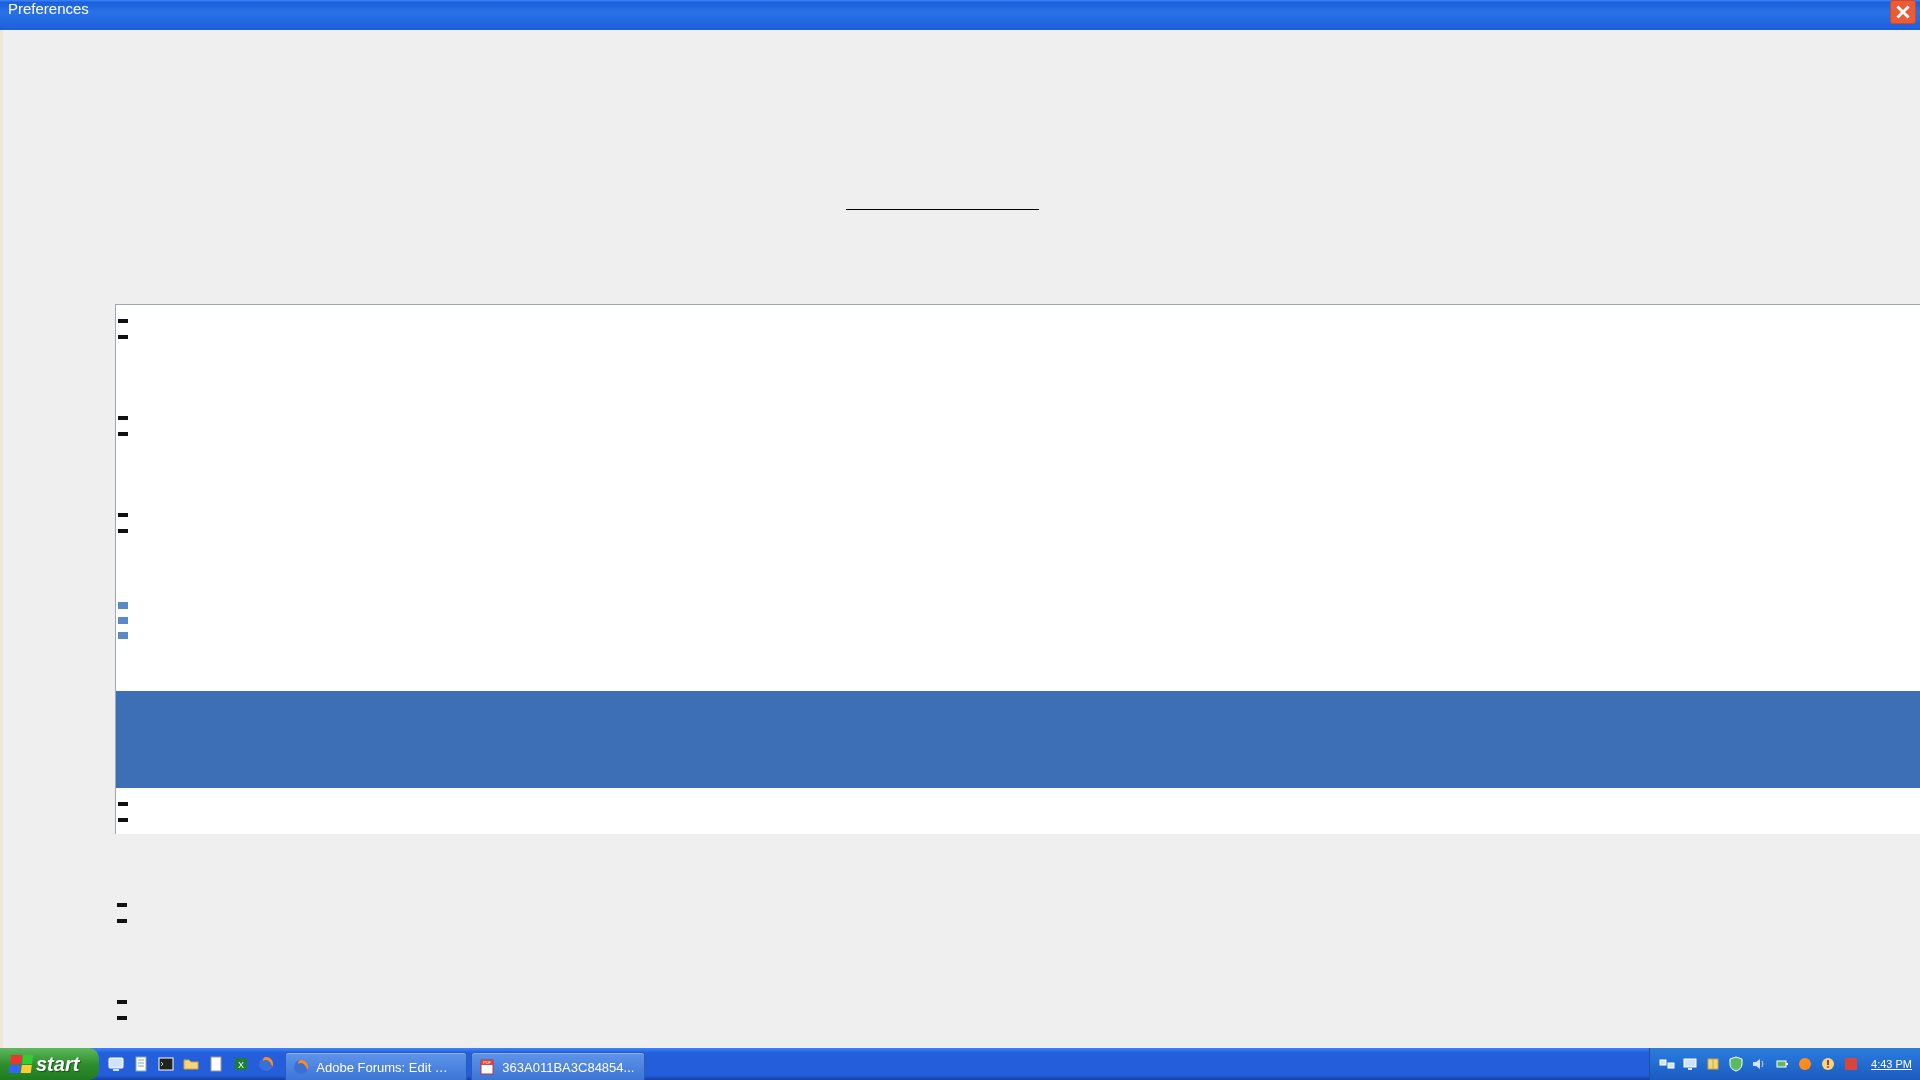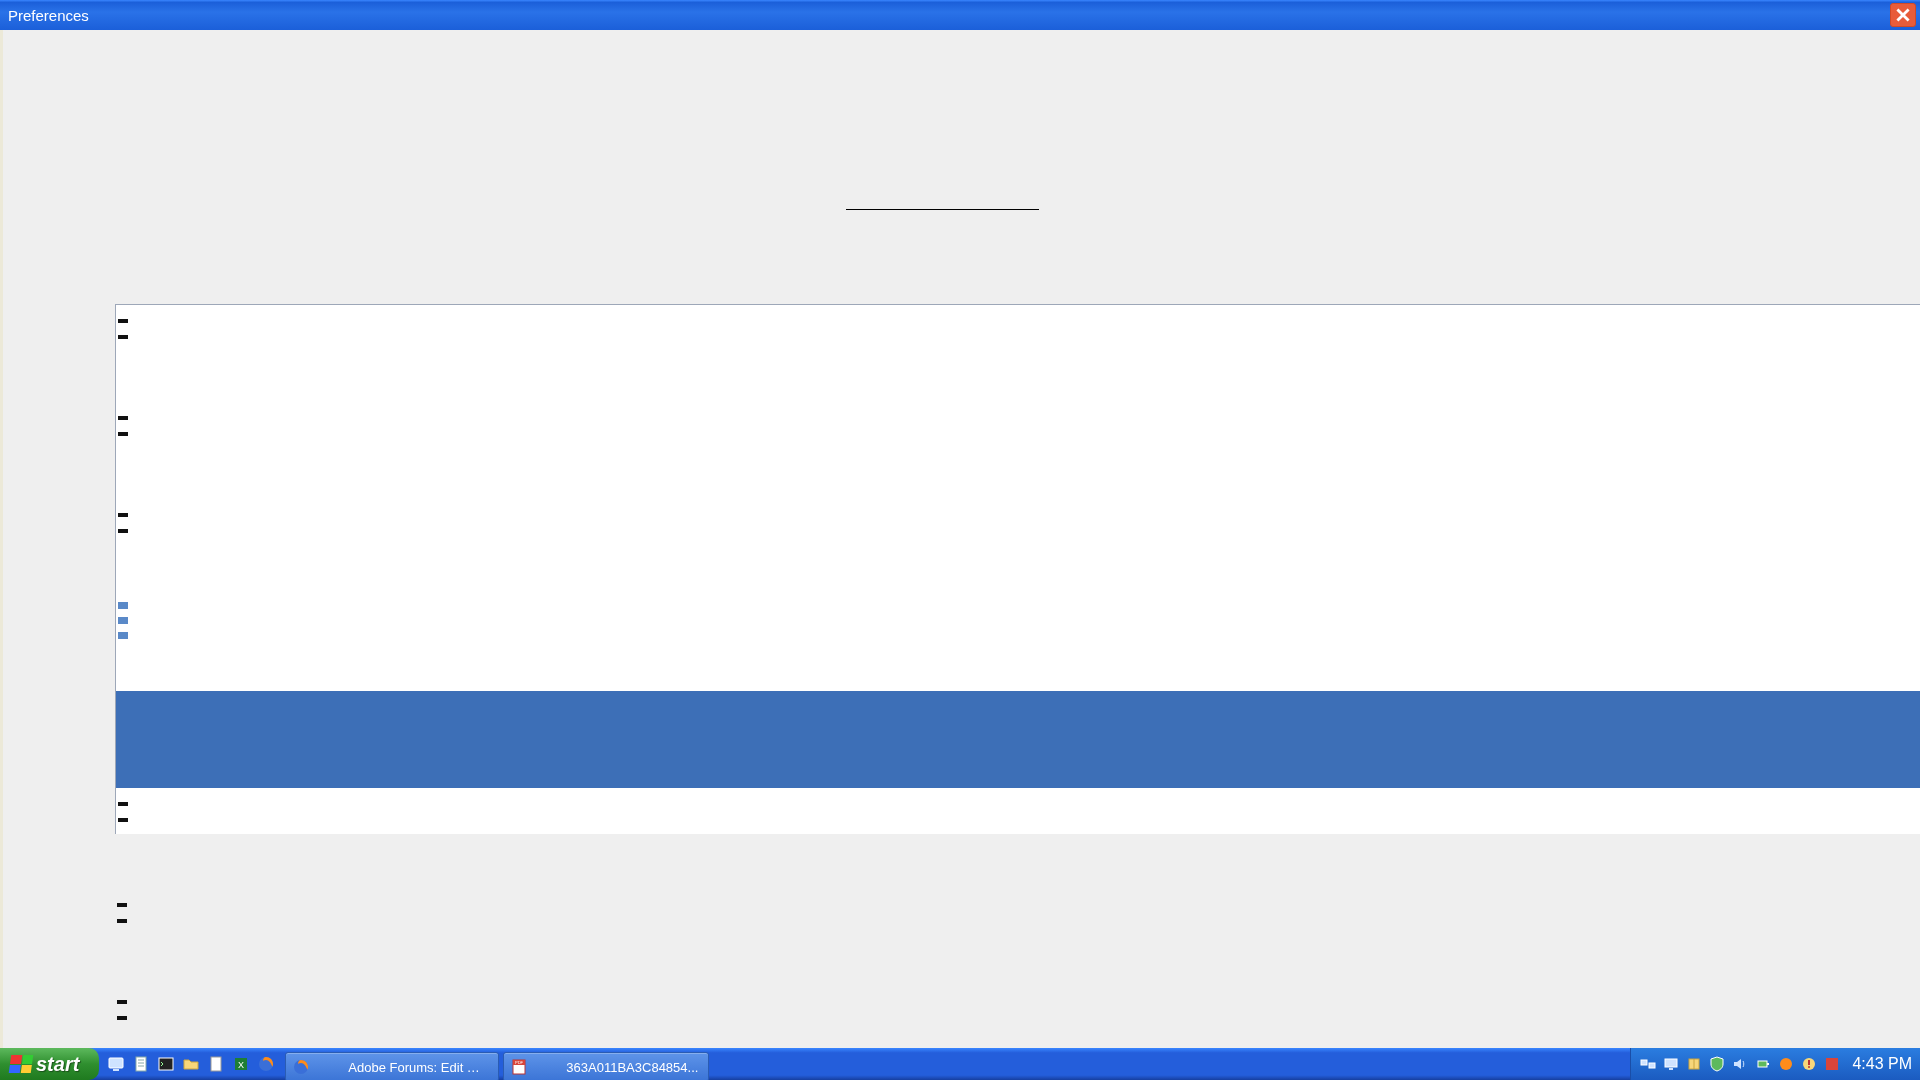--- a/index.html
+++ b/index.html
@@ -6,21 +6,20 @@
     html, body { width: 1920px; height: 1080px; overflow: hidden; font-family: Tahoma, Arial, sans-serif; }
     body { background: #ece9d8; position: relative; }
 
     
     .titlebar {
       position: absolute;
       top: 0; left: 0; right: 0;
       height: 30px;
       background: linear-gradient(to bottom, #3a86ff 0%, #1b5fd9 8%, #2a72e8 40%, #1b5fd9 100%);
       display: flex;
-      align-items: center;
       justify-content: space-between;
       padding: 0 4px 0 8px;
       color: #fff;
       font-size: 15px;
     }
     .titlebar .title { font-weight: normal; }
     .close-btn {
       width: 26px; height: 24px;
       background: #e85c3a;
       border: 1px solid #d04a28;
@@ -151,38 +150,38 @@
       background: linear-gradient(to bottom, #5e94e9 0%, #3b74d6 100%);
       border: 1px solid #2a5cb3;
       border-radius: 3px;
       min-width: 170px;
       cursor: pointer;
       font-size: 13px;
       box-shadow: inset 0 1px 0 rgba(255,255,255,0.25);
     }
     .task-btn .ticon { width: 18px; height: 18px; display:flex; align-items:center; justify-content:center; }
     .task-btn .ticon svg { width: 16px; height: 16px; }
-    .task-btn .tlabel { white-space: nowrap; overflow: hidden; text-overflow: ellipsis; max-width: 140px; margin-left: 32px; }
+    .task-btn .tlabel { white-space: nowrap; overflow: hidden; text-overflow: ellipsis; max-width: 140px; }
 
     .tray {
       margin-left: auto;
       display: flex;
       align-items: center;
       gap: 5px;
       padding: 0 8px;
       background: linear-gradient(to bottom, #2b7de0 0%, #1b5bc0 100%);
       border-left: 1px solid #1a4ea8;
     }
     .tray-icon {
       width: 18px; height: 18px;
       display:flex; align-items:center; justify-content:center;
       cursor: pointer;
     }
     .tray-icon svg { width: 16px; height: 16px; }
-    .clock { font-size: 16px; padding-left: 6px; cursor: default; }
+    .clock { font-size: 11px; padding-left: 6px; cursor: default; text-decoration: underline; }
   </style>
 </head>
 <body>
 
 <div class="titlebar">
   <span class="title">Preferences</span>
   <div class="close-btn">
     <svg viewBox="0 0 10 10">
         <path d="M1 1 L9 9 M9 1 L1 9" stroke="#fff" stroke-width="2" fill="none"></path>
       </svg>

